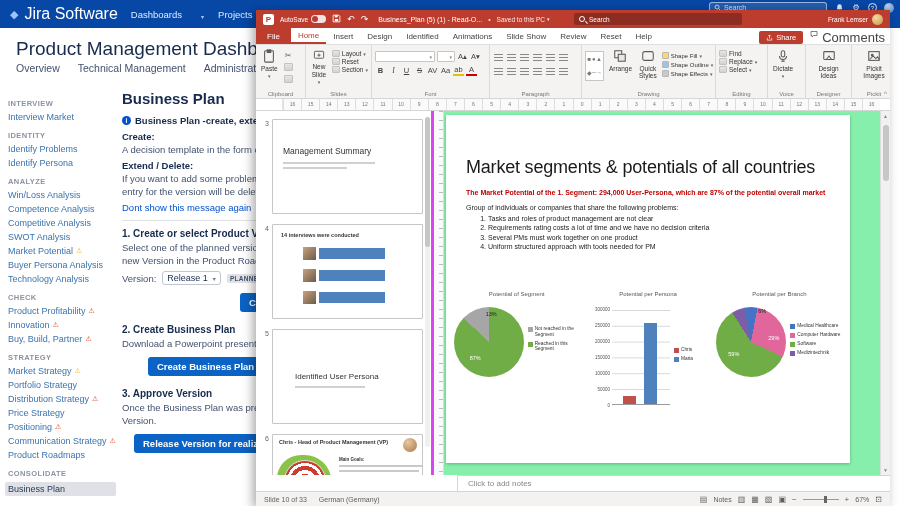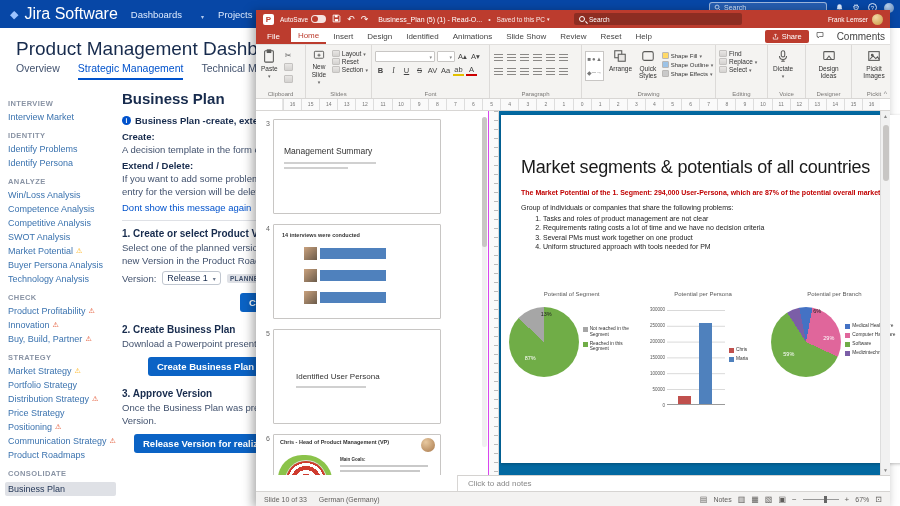--- a/index.html
+++ b/index.html
@@ -70,21 +70,21 @@
   .tb-avatar{width:11px;height:11px;border-radius:50%;background:radial-gradient(circle at 35% 30%,#f2d9a4,#c9973f)}
   
   #ppt-tabrow{height:17px;background:#fff;display:flex;align-items:stretch;border-bottom:1px solid #e1dfdd;flex:none;position:relative}
   #ppt-tabs{display:flex;align-items:stretch}
   .ptab{font-size:8px;color:#444;padding:3px 7px;display:flex;align-items:center;cursor:pointer;white-space:nowrap}
   .ptab.file{background:var(--ppt-red);color:#fff;padding:3px 11px}
   .ptab.active{color:var(--ppt-red);font-weight:normal;border-bottom:2px solid var(--ppt-red)}
   .tabrow-right{position:absolute;right:5px;top:2px;display:flex;align-items:center;gap:7px}
   .share-btn{background:var(--ppt-red);color:#fff;font-size:7.5px;border-radius:2px;padding:2px 7px;display:flex;align-items:center;gap:3px;cursor:pointer}
   .share-btn svg{width:7px;height:7px;fill:#fff}
-  .comments-btn{font-size:10px;color:#444;display:flex;gap:13px;cursor:pointer}
+  .comments-btn{font-size:13px;color:#444;display:flex;gap:4px;cursor:pointer}
   .comments-btn svg{width:8px;height:8px;fill:none;stroke:#555;stroke-width:1.5}
   
   #ppt-ribbon{height:54px;background:#F4F3F1;display:flex;flex:none;border-bottom:1px solid #d8d6d4;position:relative}
   .rgroup{position:relative;border-right:1px solid #dcdad8;padding:3px 3px 11px;display:flex;gap:3px;flex:none}
   .glabel{position:absolute;bottom:1px;left:0;right:0;text-align:center;font-size:6px;color:#7a7876;white-space:nowrap}
   .big-btn{display:flex;flex-direction:column;align-items:center;justify-content:flex-start;gap:2px;font-size:6.5px;color:#333;padding:1px 2px;cursor:pointer;text-align:center;line-height:1.15}
   .big-btn svg{width:14px;height:14px;fill:none;stroke:#5a5a58;stroke-width:1.2}
   .chev-s{font-size:5px;color:#666}
   .mini-col{display:flex;flex-direction:column;gap:2px;justify-content:flex-start;padding-top:2px}
   .mini{width:11px;height:10px;font-size:8px;color:#666;display:inline-flex;align-items:center;justify-content:center;cursor:pointer}
@@ -103,40 +103,40 @@
   .sw-mini{width:7px;height:7px;border:1px solid #b9b7b5;border-radius:1px}
   .collapse-ribbon{position:absolute;right:3px;bottom:1px;font-size:7px;color:#888;cursor:pointer}
   
   #ruler-row{height:12px;background:#fff;border-bottom:1px solid #d8d6d4;display:flex;flex:none;align-items:stretch}
   #ruler-spacer{width:26px;flex:none}
   #h-ruler{flex:1;display:flex;align-items:center;background:#fafafa;border-left:1px solid #e5e5e5}
   .rnum{flex:1;text-align:center;font-size:5px;color:#777;border-left:1px solid #ddd;line-height:11px}
   #ruler-end{width:10px;flex:none}
   
   #ppt-content{flex:1;display:flex;min-height:0}
-  #thumb-pane{width:233px;flex:none;background:#fff;border-right:1px solid #d946ef;position:relative;padding-top:8px;overflow:hidden}
+  #thumb-pane{width:178px;flex:none;background:#fff;border-right:3px solid #d946ef;position:relative;padding-top:8px;overflow:hidden}
   .thumb-item{display:flex;gap:3px;margin:0 8px 10px 4px}
   .tnum{width:10px;font-size:7px;color:#666;text-align:right;padding-top:1px}
   .thumb{width:168px;height:95px;background:#fff;border:1px solid #c8c6c4;border-radius:1px;position:relative;overflow:hidden;cursor:pointer}
   .t3-title{position:absolute;left:10px;top:26px;font-size:8.5px;color:#333}
   .gline{position:absolute;background:#d0d0d0;height:2px}
   .t4-title{position:absolute;left:8px;top:7px;font-size:5.5px;font-weight:bold;color:#333}
   .t4row{position:absolute;left:30px;display:flex;gap:3px;align-items:center}
   .t4img{width:13px;height:13px;background:linear-gradient(135deg,#caa27e,#6b5b4a)}
   .t4bar{width:66px;height:11px;background:#4F81BD}
   .t5-title{position:absolute;left:22px;top:42px;font-size:8px;color:#333}
   .t6-title{position:absolute;left:6px;top:4px;font-size:5.5px;font-weight:bold;color:#333;width:130px;line-height:1.2}
   .t6-avatar{position:absolute;right:5px;top:3px;width:14px;height:14px;border-radius:50%;background:radial-gradient(circle at 35% 30%,#e8c9a0,#a8784a)}
   .blob{position:absolute;left:4px;top:20px;width:54px;height:52px;background:#8BC34A;border-radius:48% 52% 55% 45%}
   .dart{position:absolute;left:12px;top:26px;width:40px;height:40px;border-radius:50%;background:radial-gradient(circle,#fff 0 3px,#cf3b2f 3px 7px,#fff 7px 11px,#cf3b2f 11px 15px,#fff 15px 18px,#cf3b2f 18px 20px);box-shadow:0 0 0 1px #e0e0e0}
   .t6-goals{position:absolute;left:66px;top:22px;font-size:4.5px;font-weight:bold;color:#333}
   .t6-line{position:absolute;left:66px;height:2px;background:#c9c9c9}
   #thumb-scroll{position:absolute;right:1px;top:6px;width:5px;height:330px;background:#f0f0f0;border-radius:3px}
   #thumb-scroll .sthumb{position:absolute;left:0;top:0;width:5px;height:130px;background:#c8c6c4;border-radius:3px}
-  #slide-area{flex:1;background:#0369a1;position:relative;min-width:0}
+  #slide-area{flex:1;background:#86efac;position:relative;min-width:0}
   #v-ruler{position:absolute;left:0;top:0;bottom:0;width:10px;background:#fafafa;border-right:1px solid #ddd;background-image:repeating-linear-gradient(to bottom,#bbb 0 1px,transparent 1px 9px);background-size:4px 100%;background-repeat:no-repeat;background-position:right}
   #slide{position:absolute;left:12px;top:4px;width:404px;height:348px;background:#fff;box-shadow:0 1px 3px rgba(0,0,0,.25)}
   .slide-title{position:absolute;left:20px;top:42px;right:10px;font-size:18px;font-weight:500;color:#1a1a1a;letter-spacing:-.2px;white-space:nowrap}
   .slide-sub{position:absolute;left:20px;top:74px;right:14px;font-size:7px;font-weight:bold;color:var(--sub-red)}
   .slide-intro{position:absolute;left:20px;top:89px;font-size:7px;color:#222}
   #problems{position:absolute;left:42px;top:99px;width:330px;font-size:7px;color:#222;line-height:1.35}
   #charts{position:absolute;left:6px;right:6px;top:172px;height:160px;display:flex;gap:2px}
   .chartbox{flex:1;position:relative}
   .ctitle{text-align:center;font-size:6px;color:#595959;margin-top:4px;white-space:nowrap}
   .cbody{display:flex;justify-content:center;gap:4px;margin-top:4px}
@@ -205,21 +205,20 @@
       </span>
     <span class="nav-ico">⚙</span>
     <span class="help-circ">?</span>
     <span class="nav-avatar"></span>
   </div>
 </div>
 
 <div id="jira-page-title">Product Management Dashboard Showcase</div>
 <div id="jira-tabs">
     <div class="jtab">Overview</div>
-    <div class="jtab active">Strategic Management</div>
     <div class="jtab">Technical Management</div>
     <div class="jtab">Administration</div>
   </div>
 <div id="jira-sidebar">
     <div class="sb-title">INTERVIEW</div>
     <div class="sb-item">
       <span class="sb-label">Interview Market</span>
     </div>
     <div class="sb-title">IDENTITY</div>
     <div class="sb-item">

